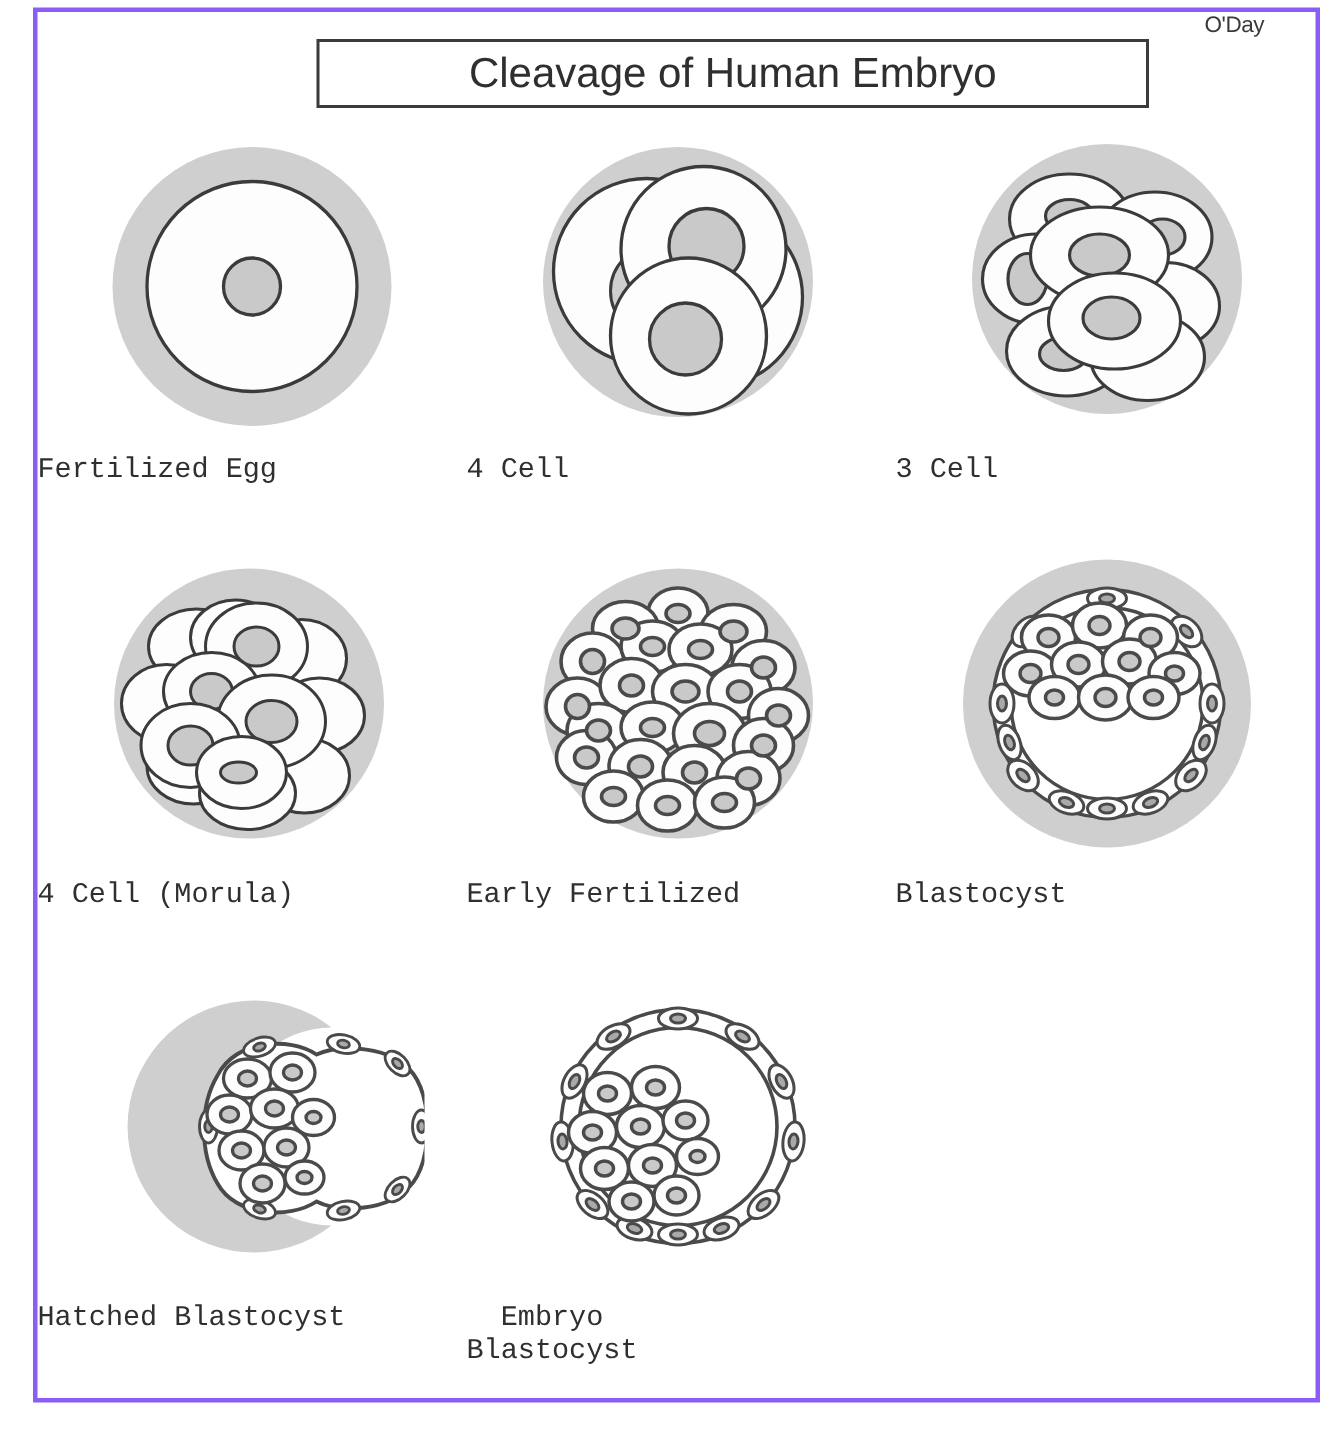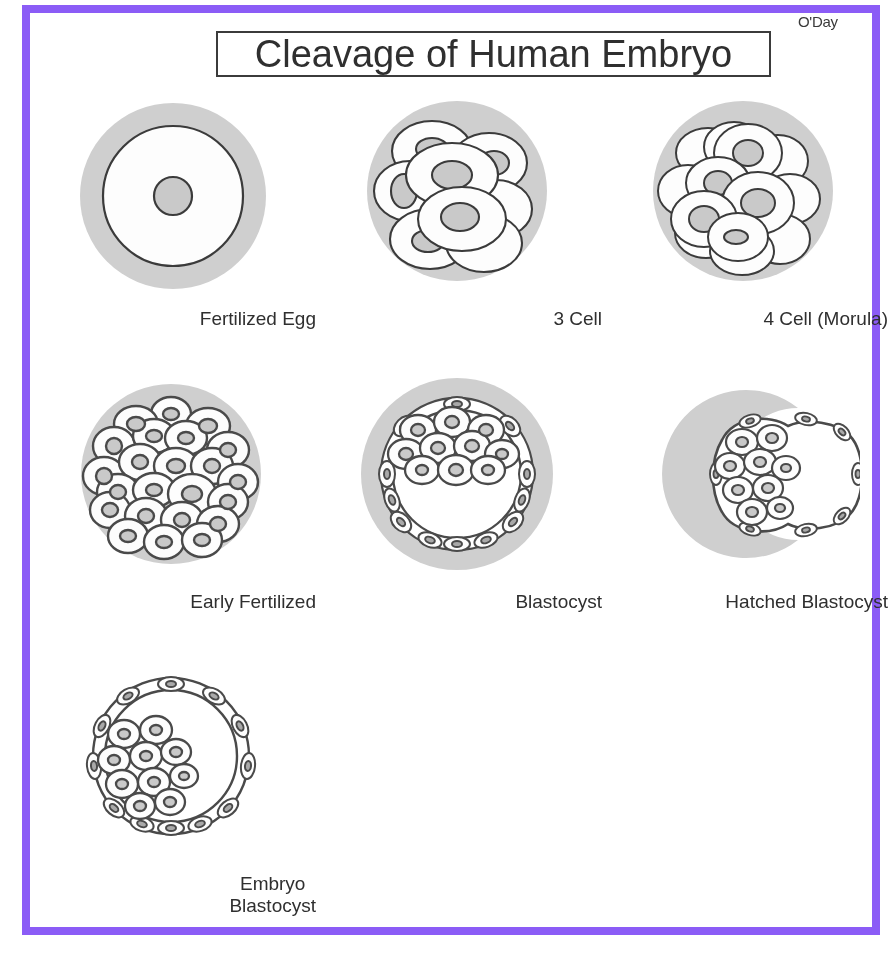--- a/index.html
+++ b/index.html
@@ -1,44 +1,44 @@
 <!DOCTYPE html>
 <html><head>
 <meta charset="utf-8">
 <style>
   html,body{margin:0;padding:0;background:#ffffff;}
   body{width:894px;height:956px;position:relative;overflow:hidden;
        font-family:"Liberation Sans","DejaVu Sans",sans-serif;}
 
   #figure-frame{
     position:absolute;left:22px;top:5px;width:858px;height:930px;
-    border:8px solid #8b5cf6;background:#ffffff;box-sizing:border-box;
+    border:3px solid #8b5cf6;background:#ffffff;box-sizing:border-box;
   }
 
   #corner-credit{
     position:absolute;right:4px;top:0px;font-size:15px;color:#3a3a3a;
     letter-spacing:-0.3px;white-space:nowrap;overflow:hidden;width:70px;
   }
 
   #title-box{
     position:absolute;left:186px;top:18px;width:555px;height:46px;
     border:2px solid #3b3b3b;background:#ffffff;box-sizing:border-box;
     display:flex;align-items:center;justify-content:center;
   }
   #title-text{
-    font-size:38px;color:#2f2f2f;letter-spacing:0px;white-space:nowrap;
+    font-size:28px;color:#2f2f2f;letter-spacing:0px;white-space:nowrap;
   }
 
   #grid{
     position:absolute;left:0px;top:78px;width:858px;height:848px;
     display:grid;grid-template-columns:1fr 1fr 1fr;grid-template-rows:1fr 1fr 1fr;
   }
   .stage-cell{
     position:relative;display:flex;flex-direction:column;
-    align-items:flex-end;justify-content:flex-start;
+    align-items:flex-start;justify-content:flex-start;font-family:Liberation Mono, monospace;
   }
   .stage-art{width:100%;height:215px;display:block;}
   .stage-art svg{display:block;margin:0 auto;}
   .stage-label{
     margin-top:2px;font-size:19px;color:#2f2f2f;text-align:center;
     line-height:1.12;letter-spacing:0px;white-space:pre-line;
   }
 </style>
 </head>
 <body>
@@ -58,20 +58,35 @@
         <svg width="230" height="215" viewBox="0 0 230 215">
           <circle cx="115" cy="105" r="93" fill="#cfcfcf"></circle>
           <circle cx="115" cy="105" r="70" fill="#fdfdfd" stroke="#3b3b3b" stroke-width="2.2"></circle>
           <circle cx="115" cy="105" r="19" fill="#c9c9c9" stroke="#3b3b3b" stroke-width="2.2"></circle>
         </svg>
       </div>
       <div class="stage-label">Fertilized Egg</div>
     </div>
 
 
+    <div class="stage-cell">
+      <div class="stage-art">
+        <svg width="230" height="215" viewBox="0 0 230 215">
+          <circle cx="113" cy="102" r="90" fill="#cfcfcf"></circle>
+          <circle cx="92" cy="95" r="62" fill="#fdfdfd" stroke="#3b3b3b" stroke-width="2.2"></circle>
+          <circle cx="136" cy="112" r="60" fill="#fdfdfd" stroke="#3b3b3b" stroke-width="2.2"></circle>
+          <circle cx="98" cy="108" r="30" fill="#cfcfcf" stroke="#3b3b3b" stroke-width="2"></circle>
+          <circle cx="130" cy="80" r="55" fill="#fdfdfd" stroke="#3b3b3b" stroke-width="2.2"></circle>
+          <circle cx="132" cy="78" r="25" fill="#c9c9c9" stroke="#3b3b3b" stroke-width="2.2"></circle>
+          <circle cx="120" cy="138" r="52" fill="#fdfdfd" stroke="#3b3b3b" stroke-width="2.2"></circle>
+          <circle cx="118" cy="140" r="24" fill="#c9c9c9" stroke="#3b3b3b" stroke-width="2.2"></circle>
+        </svg>
+      </div>
+      <div class="stage-label">4 Cell</div>
+    </div>
 
     <div class="stage-cell">
       <div class="stage-art">
         <svg width="230" height="215" viewBox="0 0 230 215">
           <circle cx="113" cy="100" r="90" fill="#cfcfcf"></circle>
           <g stroke="#3b3b3b" stroke-width="2.1">
             <ellipse cx="88" cy="60" rx="40" ry="30" fill="#fdfdfd"></ellipse>
             <ellipse cx="88" cy="58" rx="16" ry="11" fill="#c9c9c9"></ellipse>
             <ellipse cx="145" cy="72" rx="38" ry="30" fill="#fdfdfd"></ellipse>
             <ellipse cx="150" cy="72" rx="15" ry="12" fill="#c9c9c9"></ellipse>

